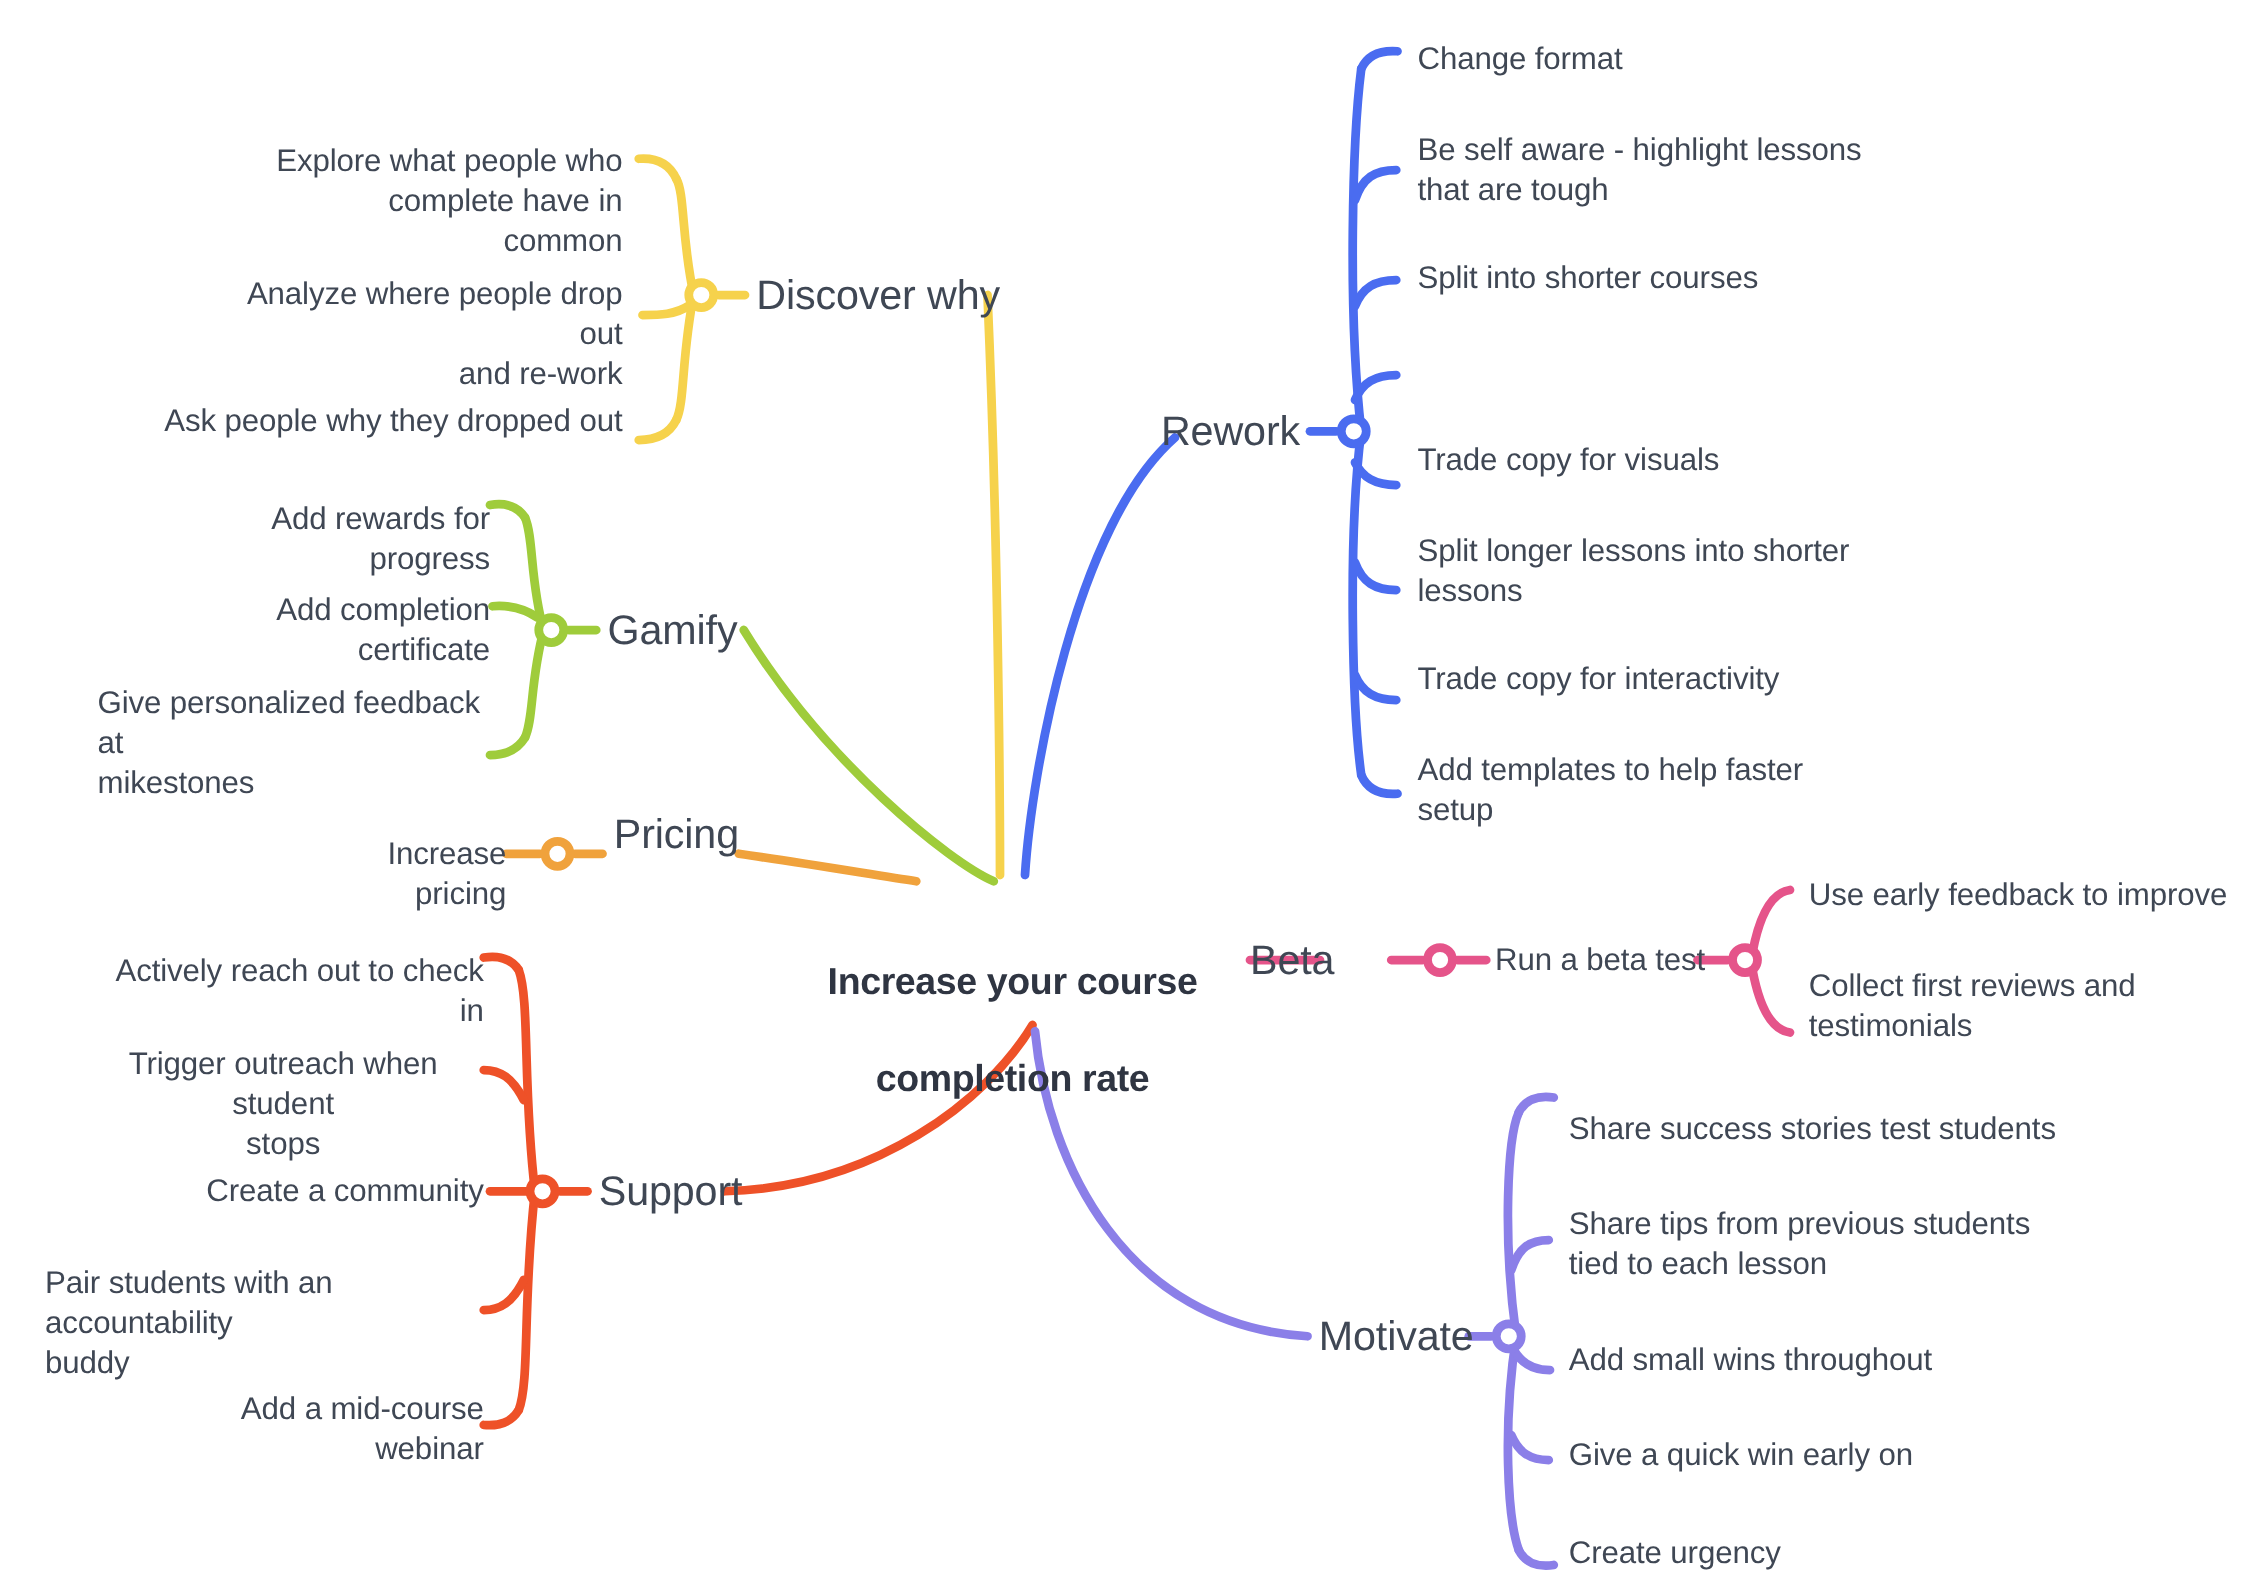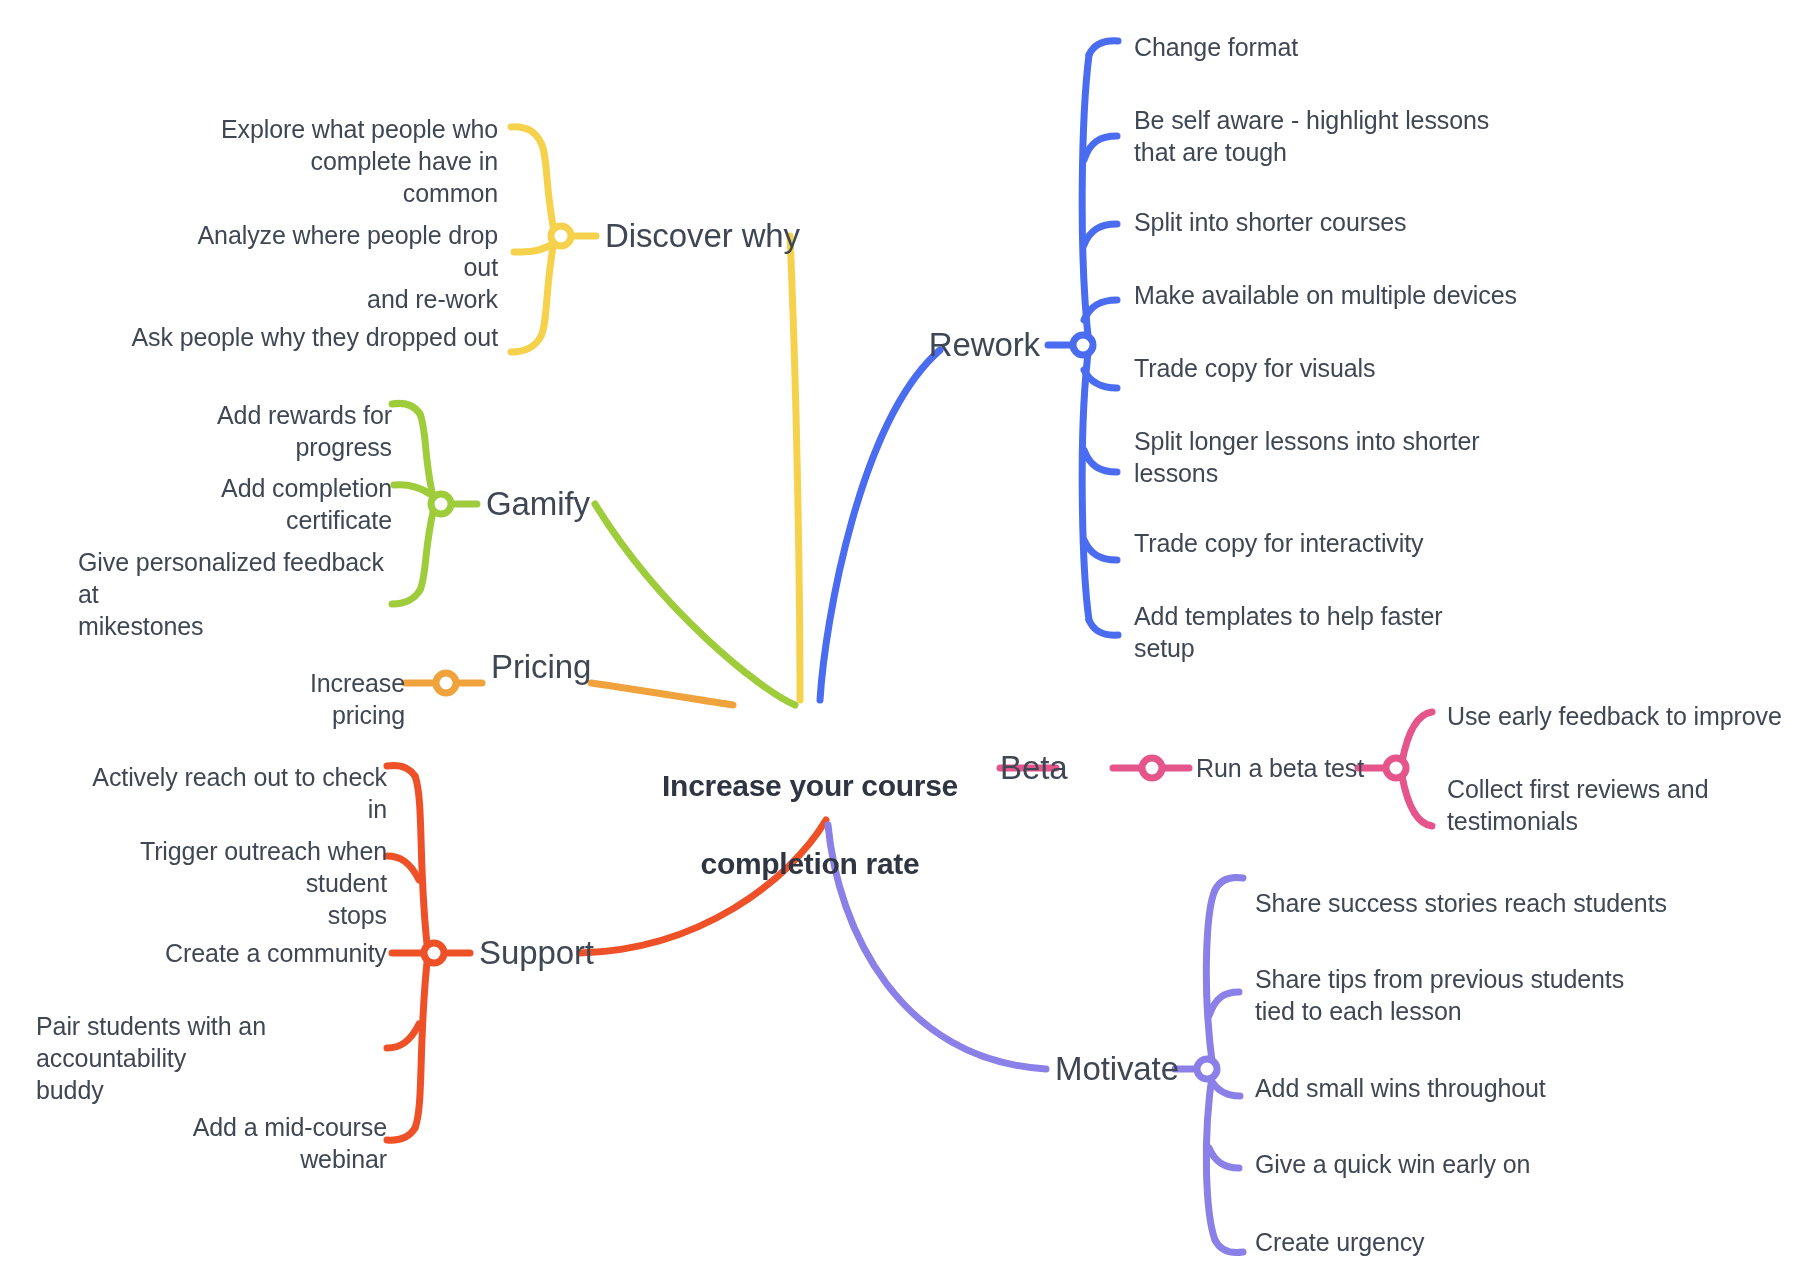--- a/index.html
+++ b/index.html
@@ -171,47 +171,46 @@
   <div class="label left" style="left:120px; top:399px; width:272px;">Add rewards for progress</div>
   <div class="label left" style="left:110px; top:472px; width:282px;">Add completion certificate</div>
   <div class="label left" style="left:78px; top:546px; width:314px; text-align:left;">Give personalized feedback at
 mikestones</div>
 
   <div class="label right branch-label" style="left:491px; top:651px;">Pricing</div>
   <div class="label left" style="left:235px; top:667px; width:170px;">Increase pricing</div>
 
   <div class="label right branch-label" style="left:479px; top:937px;">Support</div>
   <div class="label left" style="left:82px; top:761px; width:305px;">Actively reach out to check in</div>
-  <div class="label left" style="left:66px; top:835px; width:321px; text-align:right;">Trigger outreach when student
+  <div class="label left" style="left:66px; top:835px; width:321px; text-align:center;">Trigger outreach when student
 stops</div>
   <div class="label left" style="left:162px; top:937px; width:225px;">Create a community</div>
   <div class="label left" style="left:20px; top:1010px; width:367px; text-align:left;margin-left:16px;">Pair students with an accountability
 buddy</div>
   <div class="label left" style="left:100px; top:1111px; width:287px;">Add a mid-course webinar</div>
 
   <div class="label left branch-label" style="left:925px; top:329px; width:115px;">Rework</div>
   <div class="label right" style="left:1134px; top:31px; width:400px;">Change format</div>
   <div class="label right" style="left:1134px; top:104px; width:400px;">Be self aware - highlight lessons
 that are tough</div>
   <div class="label right" style="left:1134px; top:206px; width:400px;">Split into shorter courses</div>
-  <div class="label right" style="left:1134px; top:279px; width:420px;">Make available on multiple devices</div>
   <div class="label right" style="left:1134px; top:352px; width:400px;">Trade copy for visuals</div>
   <div class="label right" style="left:1134px; top:425px; width:400px;">Split longer lessons into shorter
 lessons</div>
   <div class="label right" style="left:1134px; top:527px; width:400px;">Trade copy for interactivity</div>
   <div class="label right" style="left:1134px; top:600px; width:400px;">Add templates to help faster
 setup</div>
 
   <div class="label left branch-label" style="left:1000px; top:752px; width:65px;">Beta</div>
   <div class="label right" style="left:1196px; top:752px; width:190px;">Run a beta test</div>
   <div class="label right" style="left:1447px; top:700px; width:350px;">Use early feedback to improve</div>
   <div class="label right" style="left:1447px; top:773px; width:300px;">Collect first reviews and
 testimonials</div>
 
   <div class="label left branch-label" style="left:1055px; top:1053px; width:115px;">Motivate</div>
-  <div class="label right" style="left:1255px; top:887px; width:420px;">Share success stories reach students</div>
+  <div class="label right" style="left:1255px; top:887px; width:420px;">Share success stories test students</div>
   <div class="label right" style="left:1255px; top:963px; width:400px;">Share tips from previous students
 tied to each lesson</div>
   <div class="label right" style="left:1255px; top:1072px; width:400px;">Add small wins throughout</div>
   <div class="label right" style="left:1255px; top:1148px; width:400px;">Give a quick win early on</div>
   <div class="label right" style="left:1255px; top:1226px; width:400px;">Create urgency</div>
 
 </div>
 
 </body></html>

